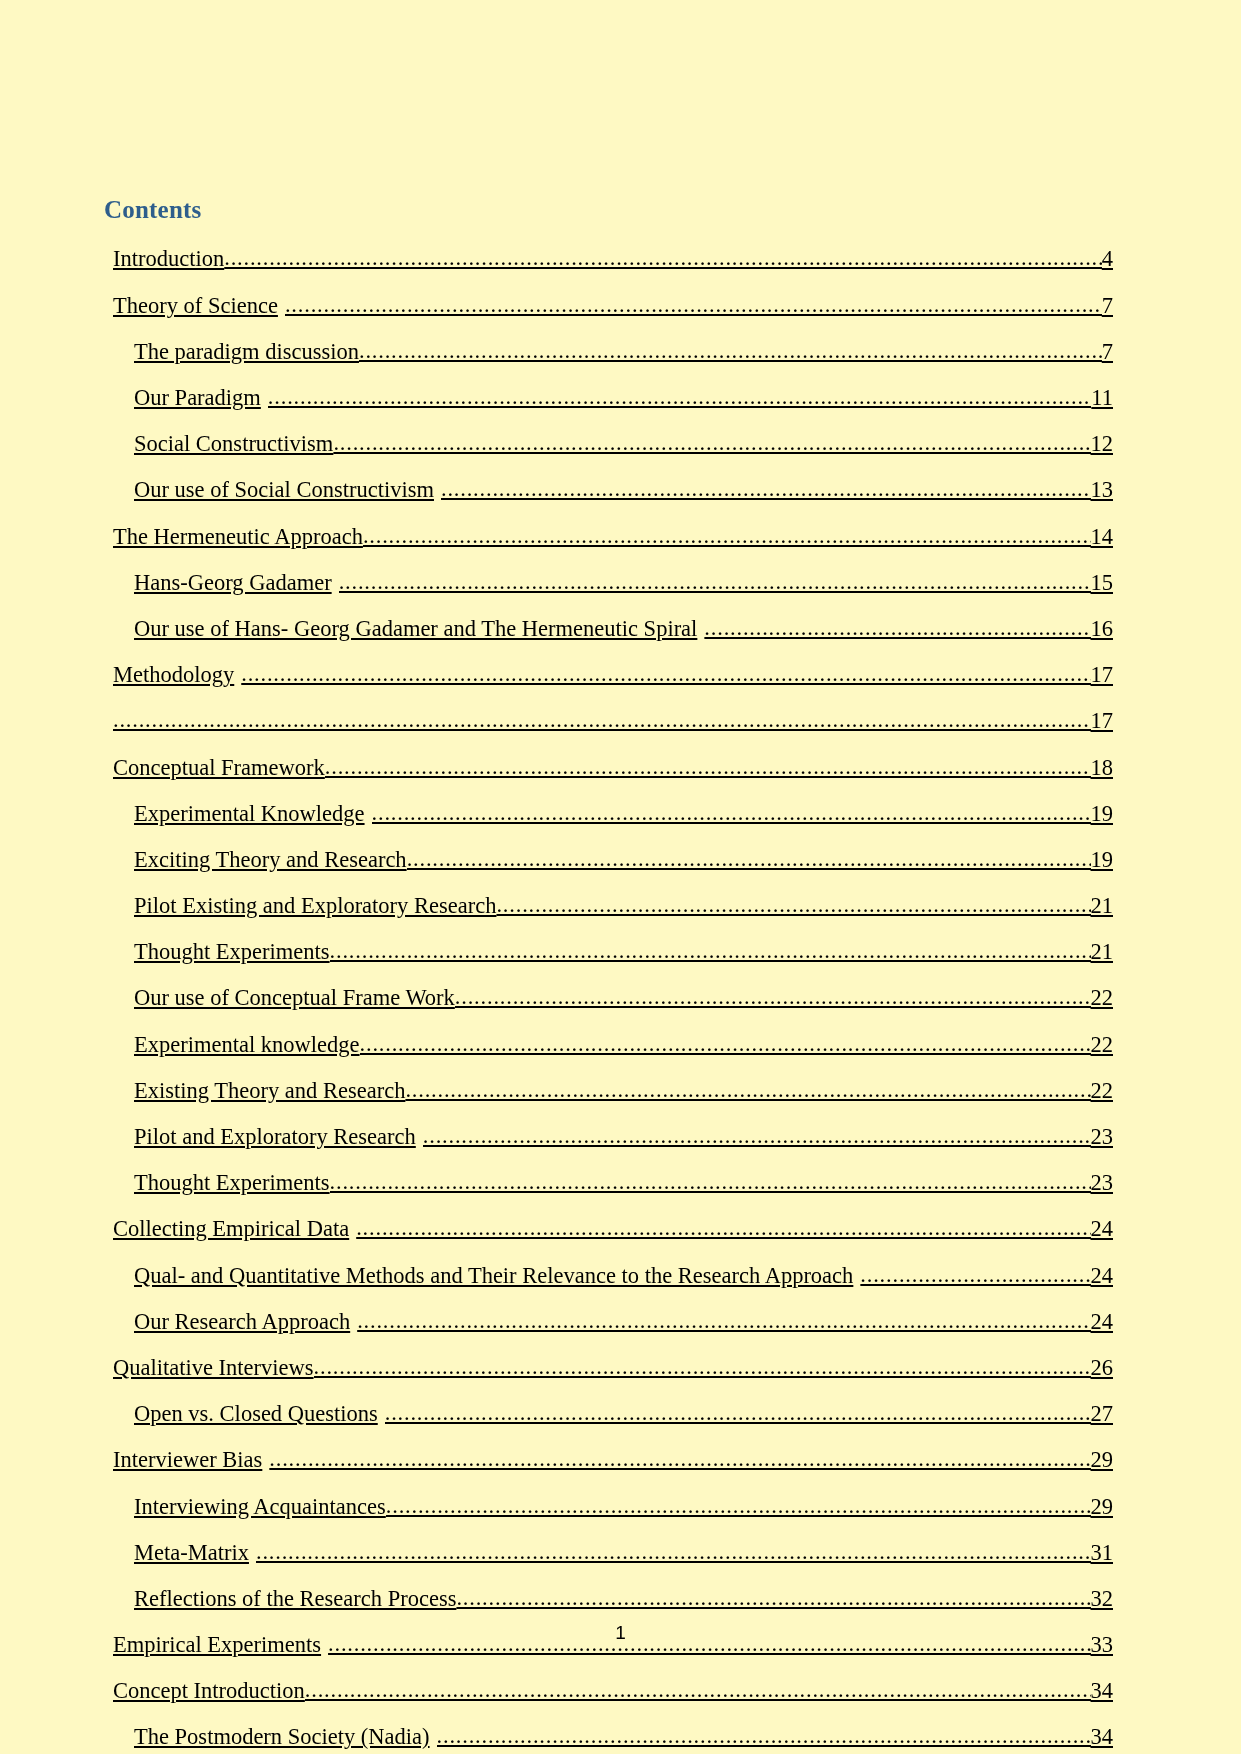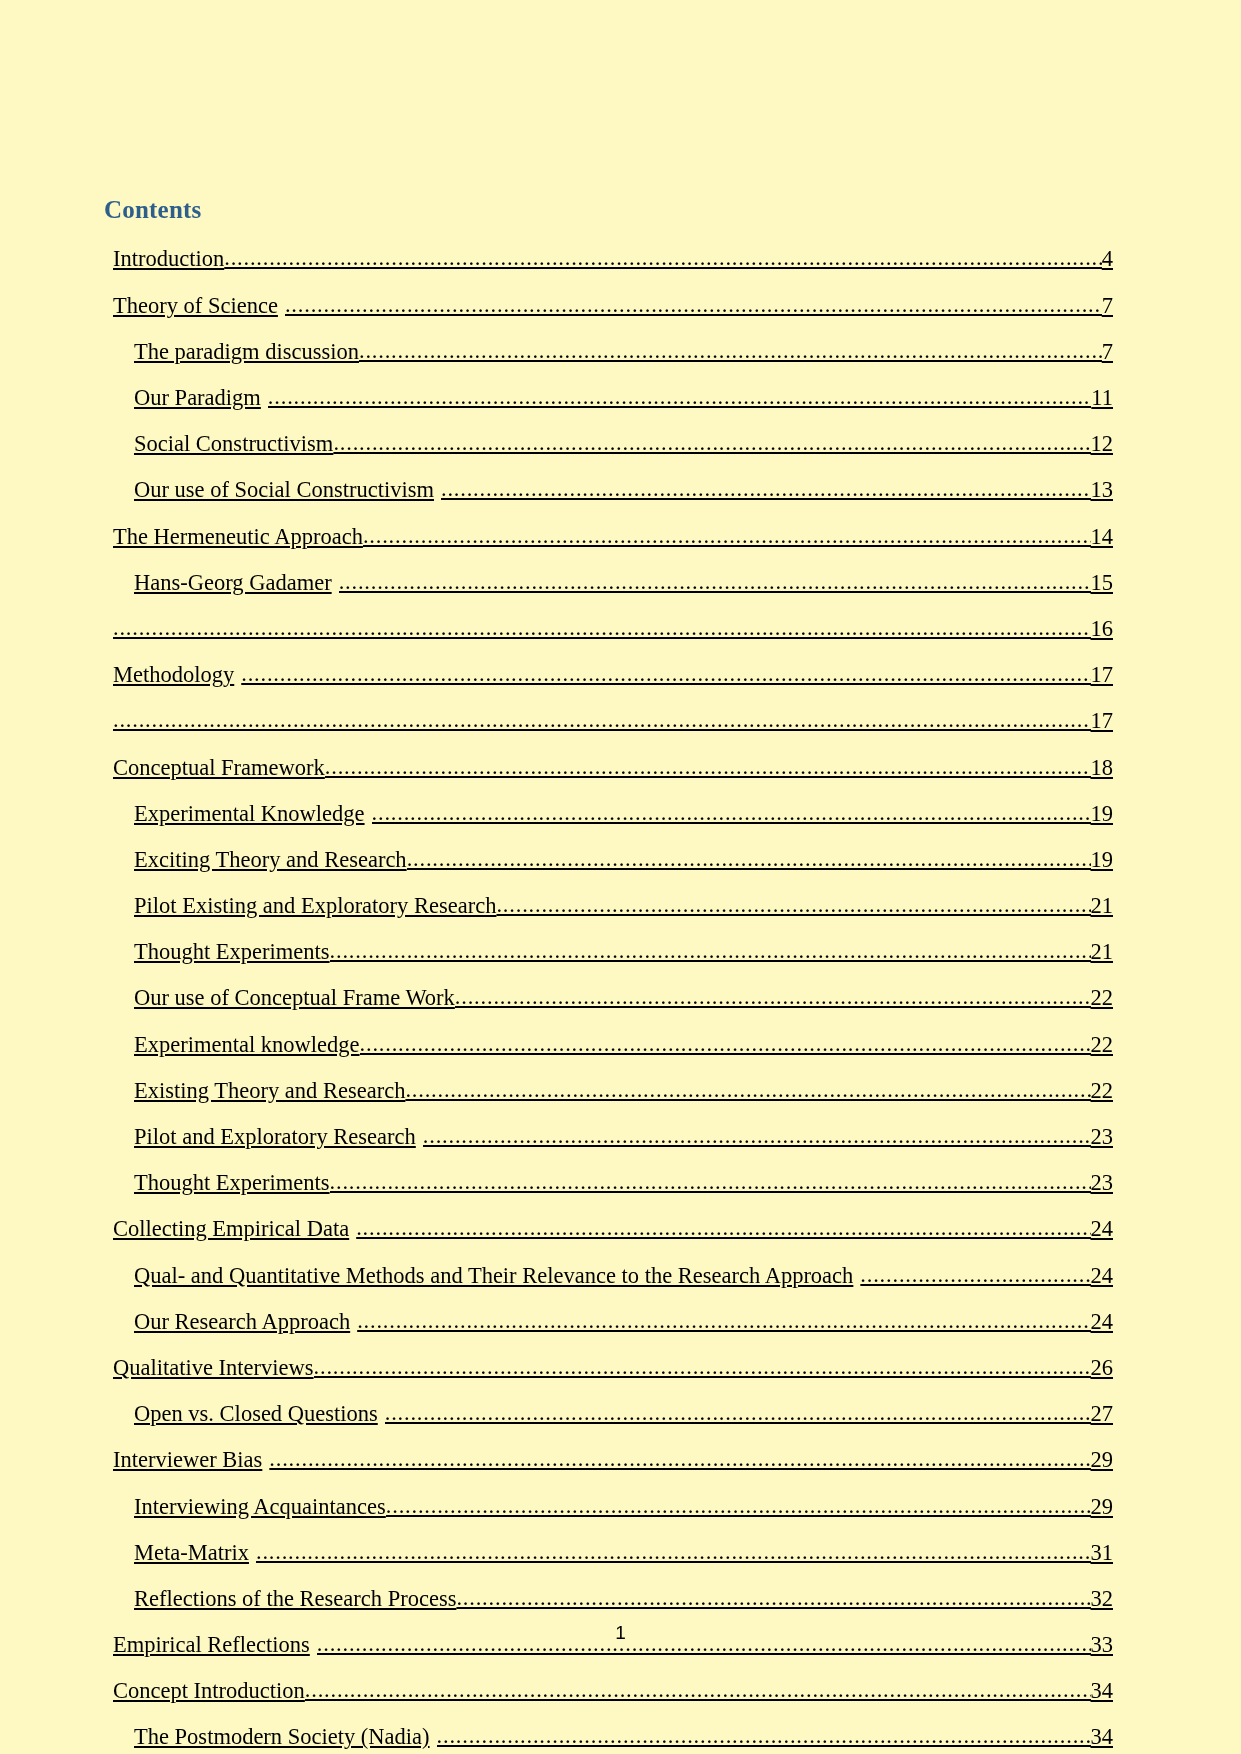--- a/index.html
+++ b/index.html
@@ -144,20 +144,21 @@
           <span class="toc-title">The Hermeneutic Approach</span>
           <span class="toc-leader">...................................................................................................................................................................................</span>
           <span class="toc-page">14</span>
         </li>
         <li class="toc-entry level-2 gap">
           <span class="toc-title">Hans-Georg Gadamer</span>
           <span class="toc-leader">...................................................................................................................................................................................</span>
           <span class="toc-page">15</span>
         </li>
         <li class="toc-entry level-2 gap">
+          <span class="toc-title">Our use of Hans- Georg Gadamer and The Hermeneutic Spiral</span>
           <span class="toc-leader">...................................................................................................................................................................................</span>
           <span class="toc-page">16</span>
         </li>
         <li class="toc-entry level-1 gap">
           <span class="toc-title">Methodology</span>
           <span class="toc-leader">...................................................................................................................................................................................</span>
           <span class="toc-page">17</span>
         </li>
         <li class="toc-entry level-2 gap">
           <span class="toc-leader">...................................................................................................................................................................................</span>
@@ -252,21 +253,21 @@
           <span class="toc-title">Meta-Matrix</span>
           <span class="toc-leader">...................................................................................................................................................................................</span>
           <span class="toc-page">31</span>
         </li>
         <li class="toc-entry level-2">
           <span class="toc-title">Reflections of the Research Process</span>
           <span class="toc-leader">...................................................................................................................................................................................</span>
           <span class="toc-page">32</span>
         </li>
         <li class="toc-entry level-1 gap">
-          <span class="toc-title">Empirical Reflections</span>
+          <span class="toc-title">Empirical Experiments</span>
           <span class="toc-leader">...................................................................................................................................................................................</span>
           <span class="toc-page">33</span>
         </li>
         <li class="toc-entry level-1">
           <span class="toc-title">Concept Introduction</span>
           <span class="toc-leader">...................................................................................................................................................................................</span>
           <span class="toc-page">34</span>
         </li>
         <li class="toc-entry level-2 gap">
           <span class="toc-title">The Postmodern Society (Nadia)</span>

